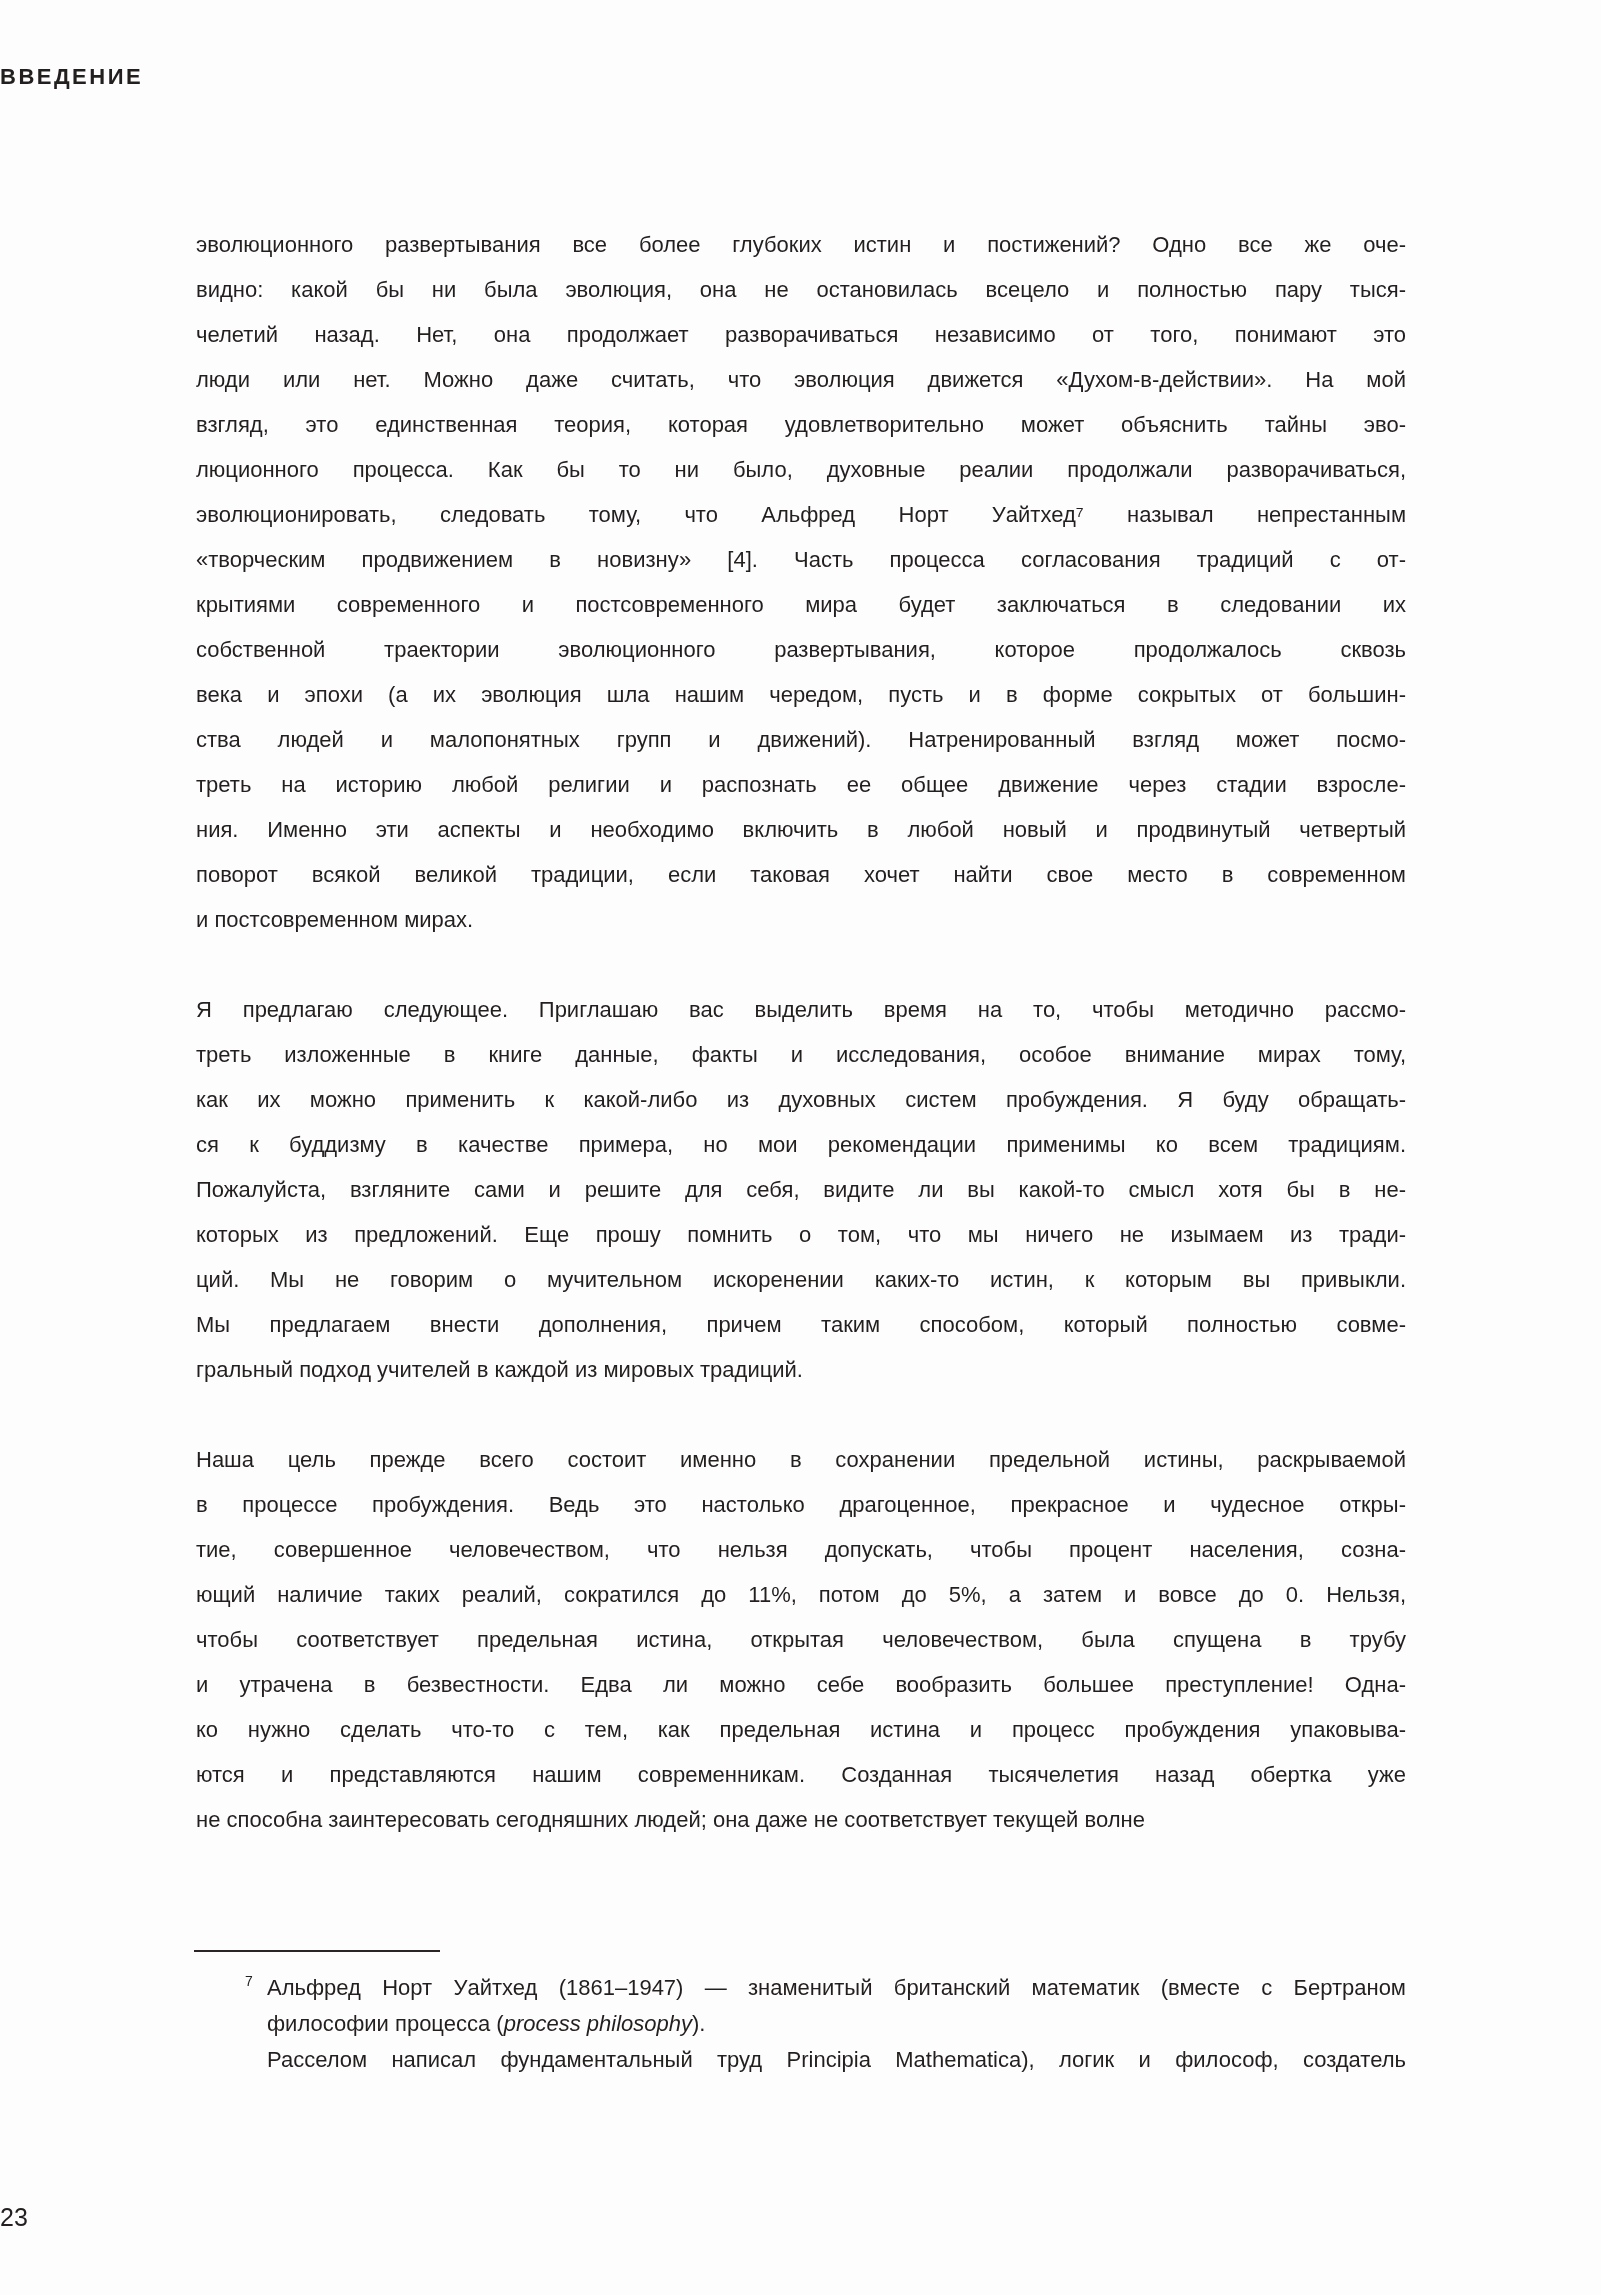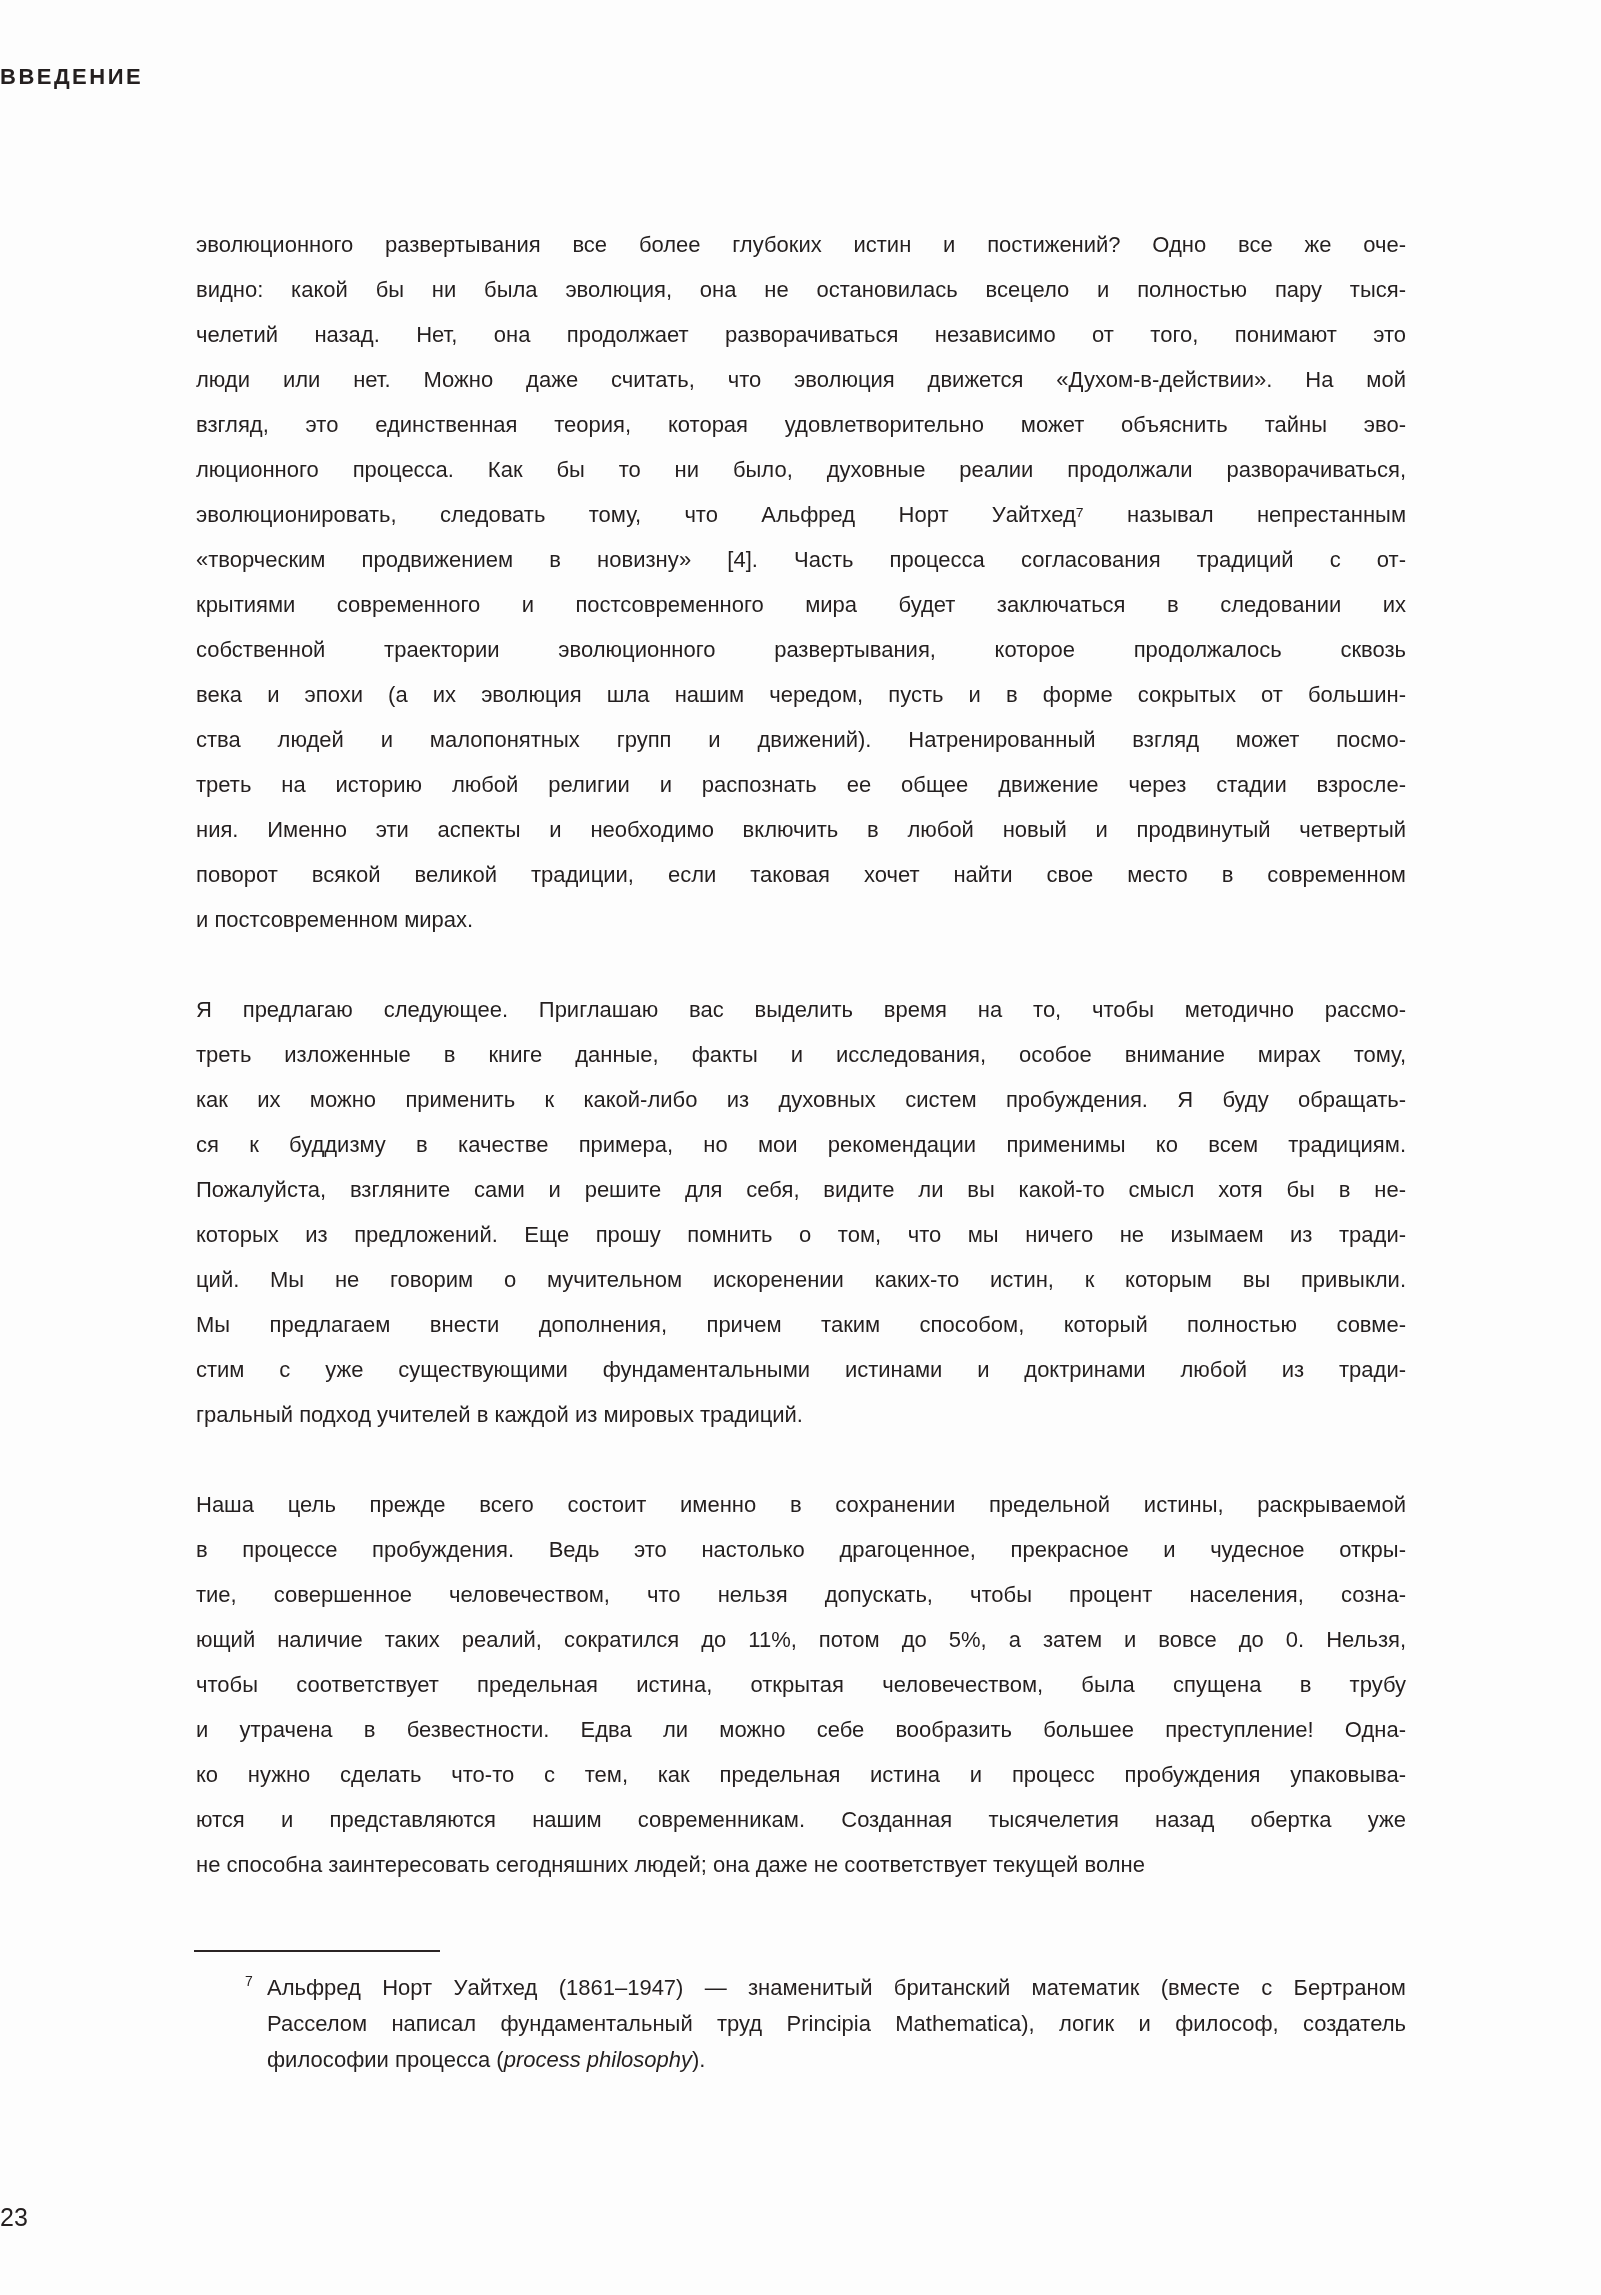--- a/index.html
+++ b/index.html
@@ -112,21 +112,20 @@
       </div>
       <div class="para">
         <div class="line">Я предлагаю следующее. Приглашаю вас выделить время на то, чтобы методично рассмо-</div>
         <div class="line">треть изложенные в книге данные, факты и исследования, особое внимание мирах тому,</div>
         <div class="line">как их можно применить к какой-либо из духовных систем пробуждения. Я буду обращать-</div>
         <div class="line">ся к буддизму в качестве примера, но мои рекомендации применимы ко всем традициям.</div>
         <div class="line">Пожалуйста, взгляните сами и решите для себя, видите ли вы какой-то смысл хотя бы в не-</div>
         <div class="line">которых из предложений. Еще прошу помнить о том, что мы ничего не изымаем из тради-</div>
         <div class="line">ций. Мы не говорим о мучительном искоренении каких-то истин, к которым вы привыкли.</div>
         <div class="line">Мы предлагаем внести дополнения, причем таким способом, который полностью совме-</div>
-        <div class="line">стим с уже существующими фундаментальными истинами и доктринами любой из тради-</div>
         <div class="line last">гральный подход учителей в каждой из мировых традиций.</div>
       </div>
       <div class="para">
         <div class="line">Наша цель прежде всего состоит именно в сохранении предельной истины, раскрываемой</div>
         <div class="line">в процессе пробуждения. Ведь это настолько драгоценное, прекрасное и чудесное откры-</div>
         <div class="line">тие, совершенное человечеством, что нельзя допускать, чтобы процент населения, созна-</div>
         <div class="line">ющий наличие таких реалий, сократился до 11%, потом до 5%, а затем и вовсе до 0. Нельзя,</div>
         <div class="line">чтобы соответствует предельная истина, открытая человечеством, была спущена в трубу</div>
         <div class="line">и утрачена в безвестности. Едва ли можно себе вообразить большее преступление! Одна-</div>
         <div class="line">ко нужно сделать что-то с тем, как предельная истина и процесс пробуждения упаковыва-</div>
@@ -134,21 +133,21 @@
         <div class="line last">не способна заинтересовать сегодняшних людей; она даже не соответствует текущей волне</div>
       </div>
     </main>
 
   <div class="fn-rule"></div>
 
   <div class="footnote">
     <span class="fn-marker">7</span>
     <div>
         <div class="fn-line"><span>Альфред Норт Уайтхед (1861–1947) — знаменитый британский математик (вместе с Бертраном</span></div>
+        <div class="fn-line last"><span>философии процесса (</span><span class="it">process philosophy</span><span>).</span></div>
         <div class="fn-line"><span>Расселом написал фундаментальный труд Principia Mathematica), логик и философ, создатель</span></div>
-        <div class="fn-line last"><span>философии процесса (</span><span class="it">process philosophy</span><span>).</span></div>
       </div>
   </div>
 
   <div class="page-number">23</div>
 
 </div>
 
 
 </body></html>

